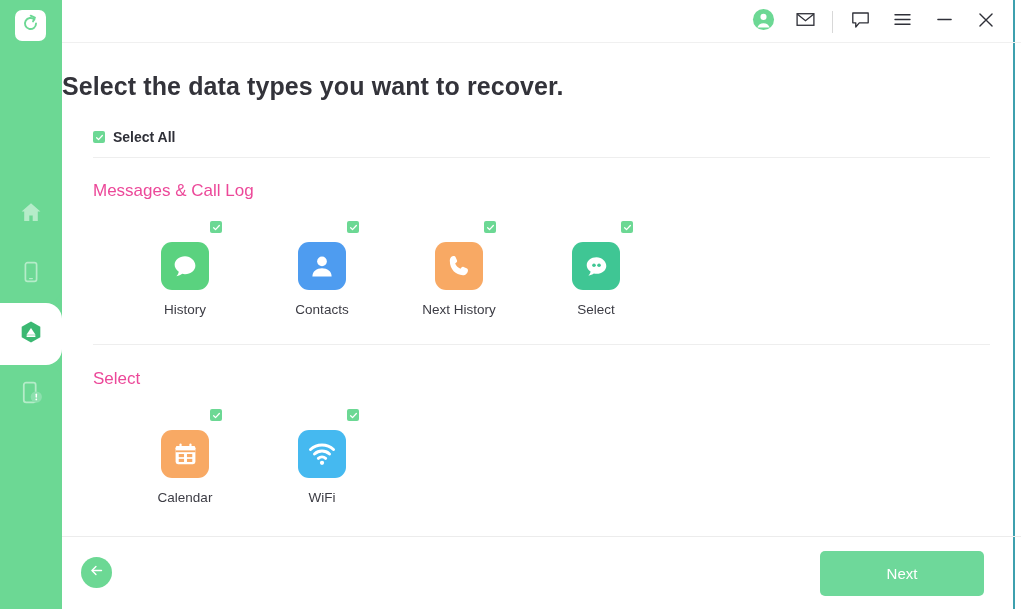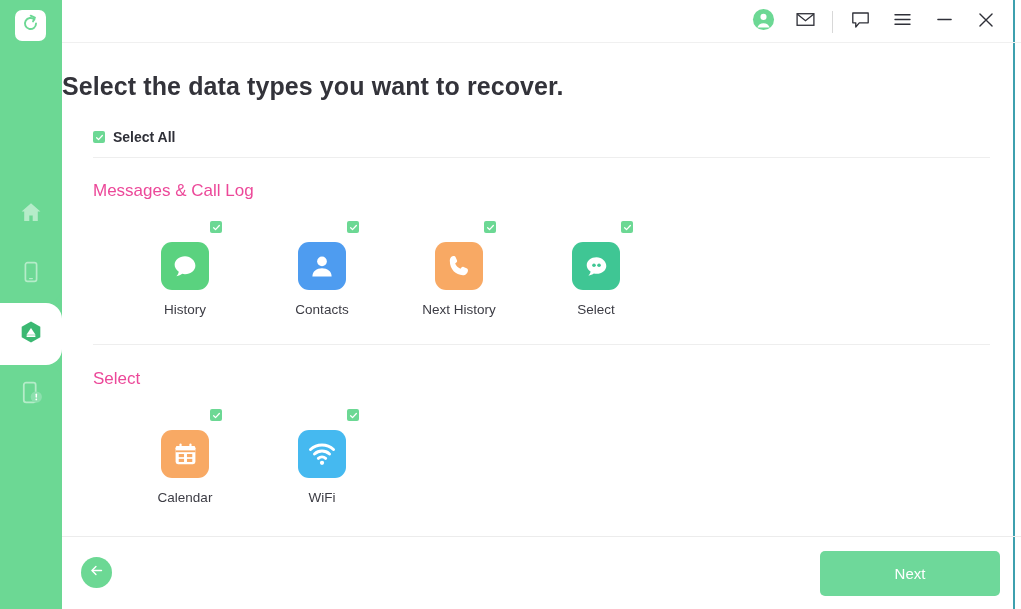--- a/index.html
+++ b/index.html
@@ -262,21 +262,21 @@
     background: #6cd894;
     display: flex;
     align-items: center;
     justify-content: center;
     cursor: pointer;
   }
   .next-btn {
     position: absolute;
     left: 758px;
     top: 551px;
-    width: 180px;
+    width: 164px;
     height: 45px;
     border-radius: 5px;
     background: #6ed89a;
     border: none;
     color: #ffffff;
     font-size: 15px;
     font-family: "Liberation Sans", sans-serif;
     cursor: pointer;
   }
 </style>

